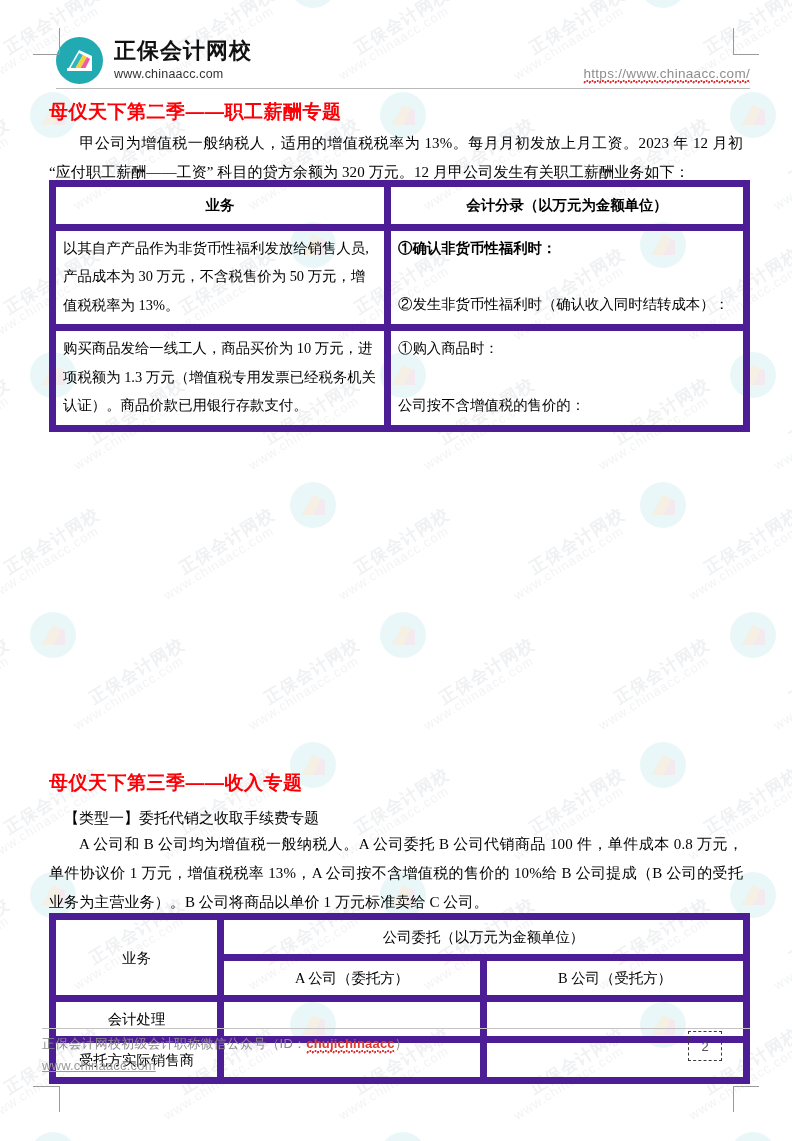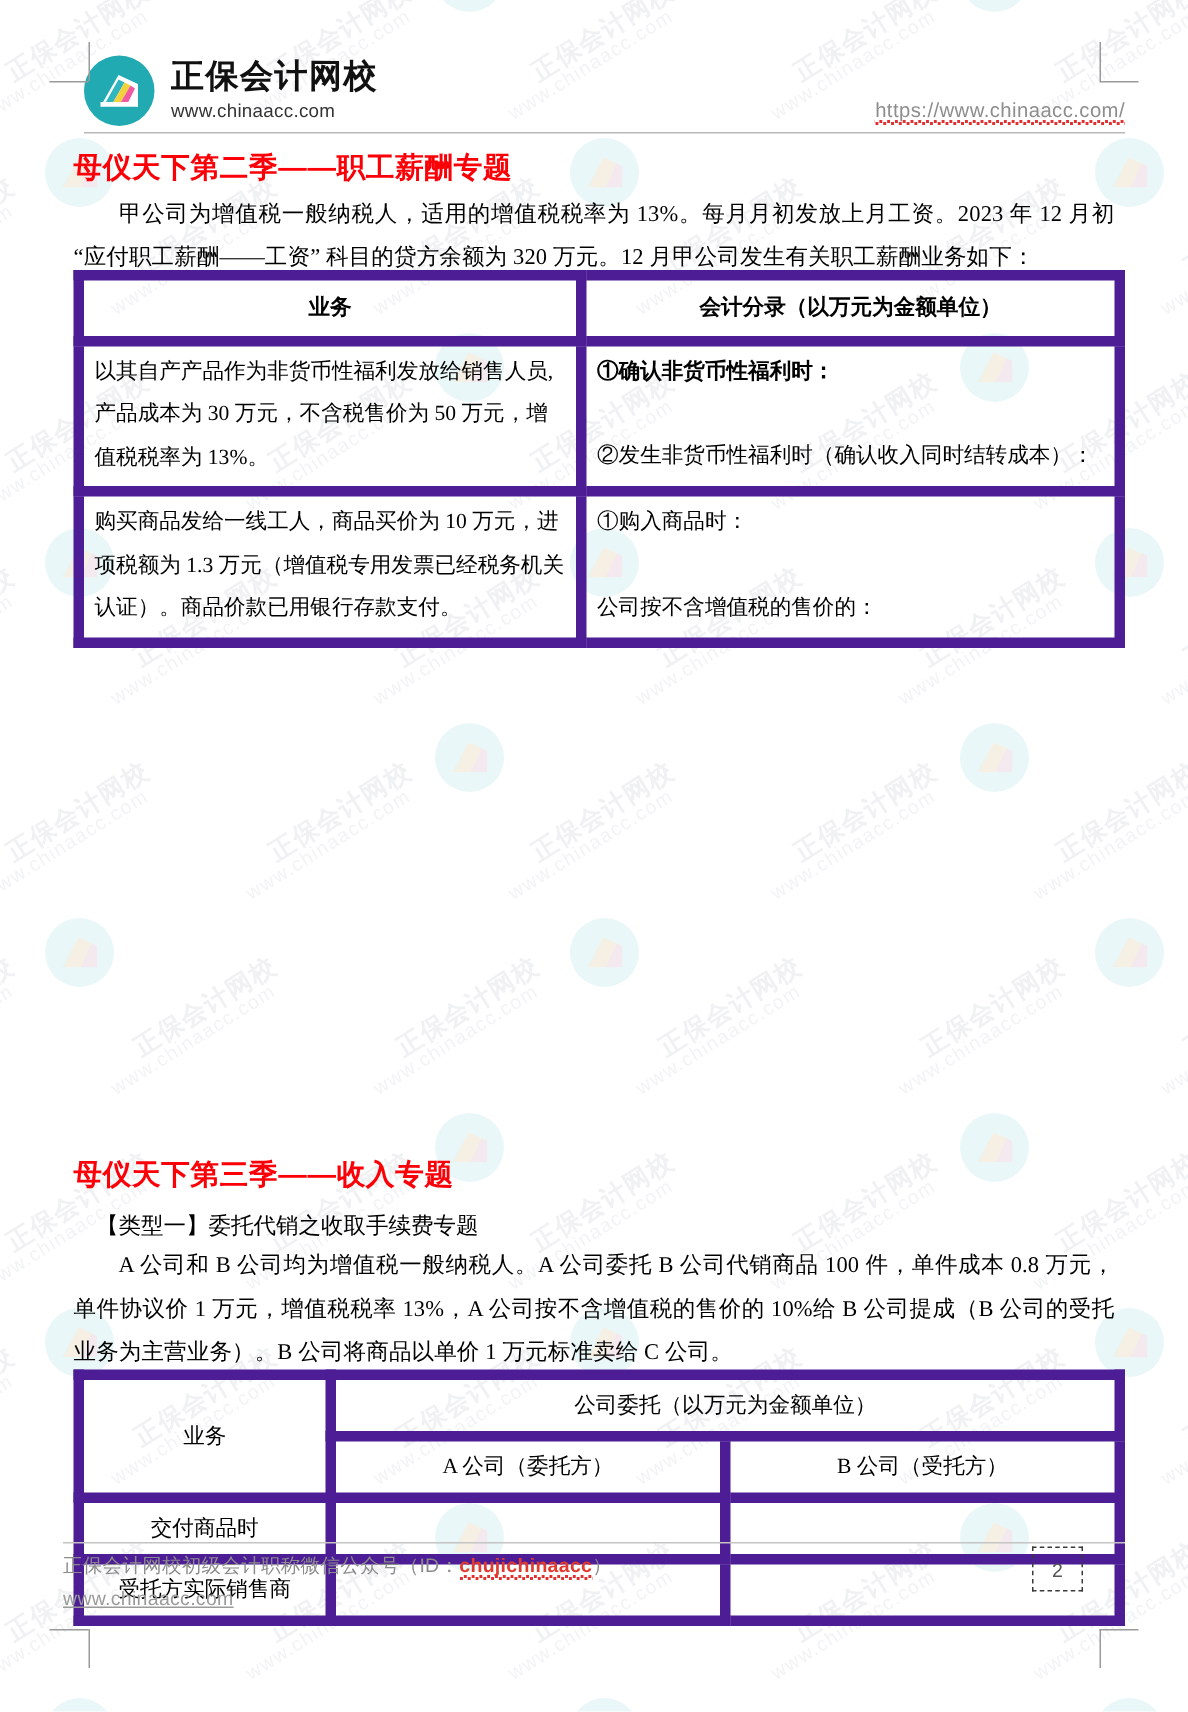--- a/index.html
+++ b/index.html
@@ -374,21 +374,21 @@
             <td rowspan="2" style="height:52px;">业务</td>
             <td colspan="2">公司委托（以万元为金额单位）</td>
           </tr>
           <tr>
             <td>A 公司（委托方）</td>
             <td>B 公司（受托方）</td>
           </tr>
         </tbody>
         <tbody id="t2body">
             <tr style="height: 27px;">
-              <td>交付商品时</td>
+              <td>会计处理</td>
               <td></td>
               <td></td>
             </tr>
             <tr style="height: 27px;">
               <td>受托方实际销售商</td>
               <td></td>
               <td></td>
             </tr>
           </tbody>
       </table>

